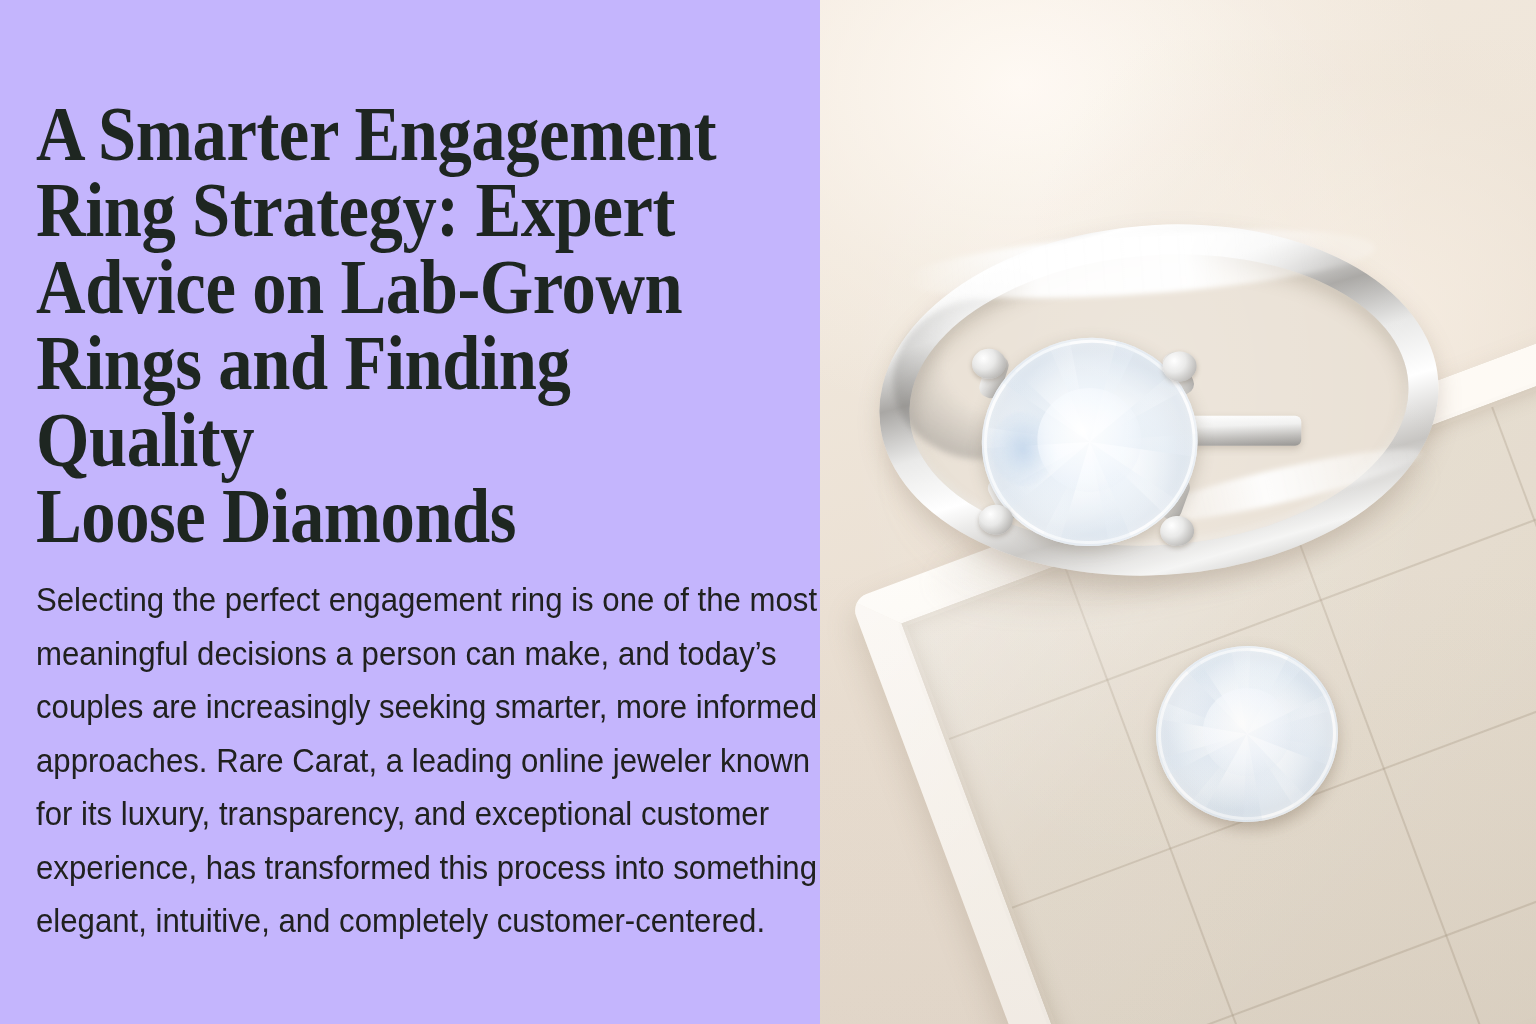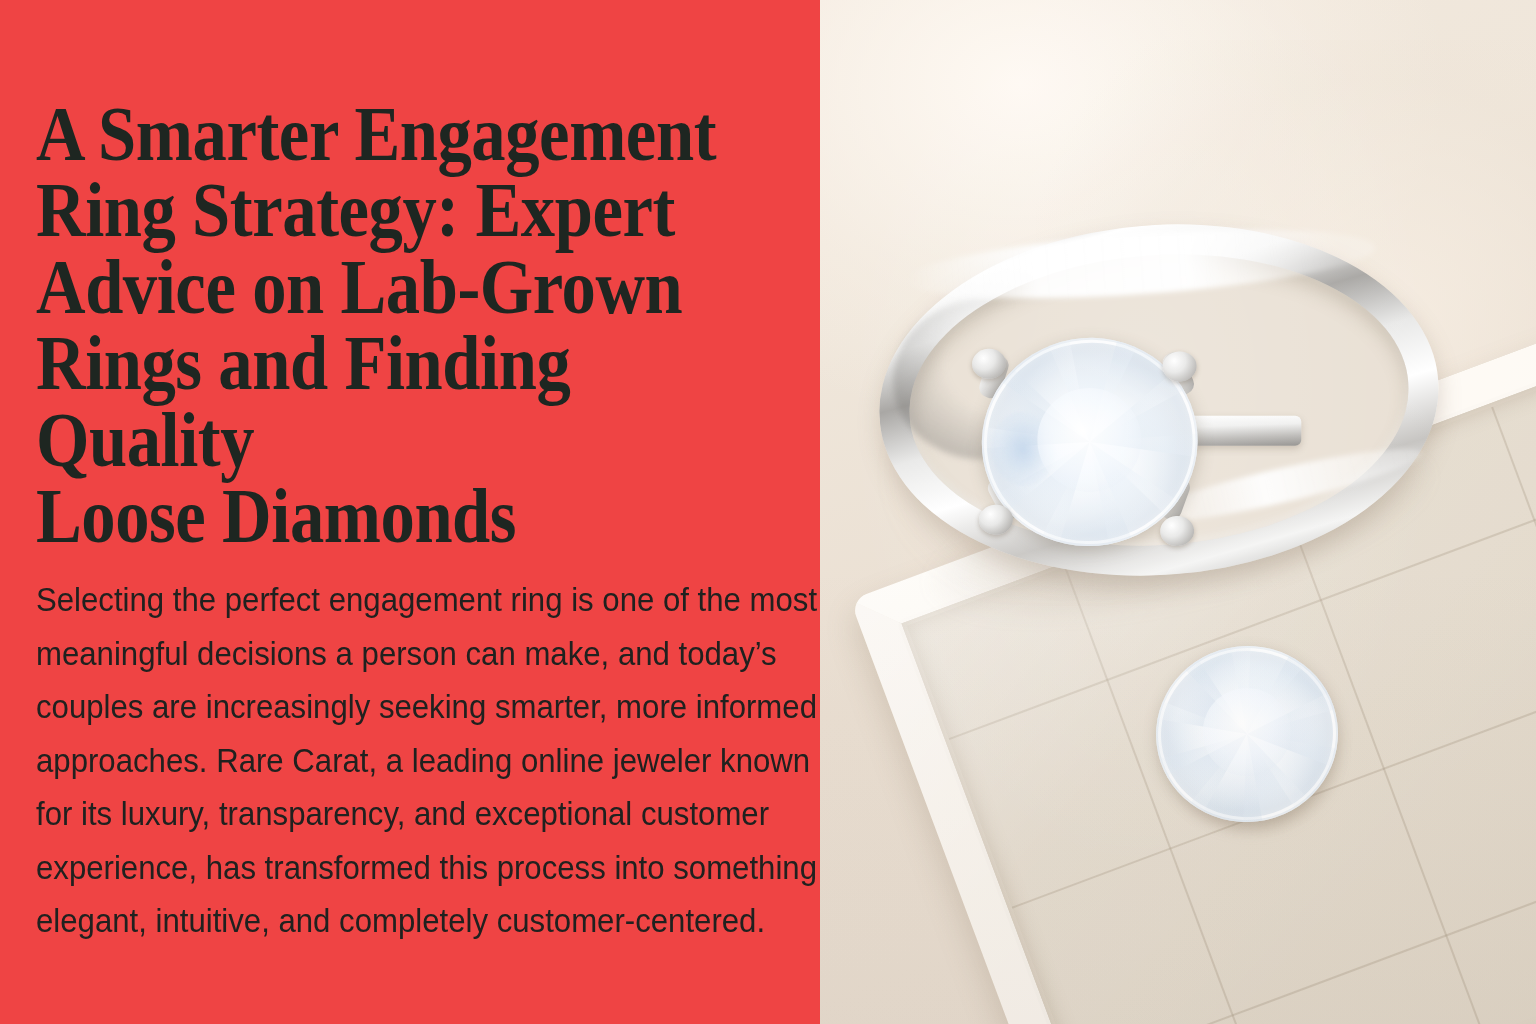--- a/index.html
+++ b/index.html
@@ -11,21 +11,21 @@
     height: 1024px;
     overflow: hidden;
     background: #f4ece1;
     font-family: "Liberation Sans", sans-serif;
   }
 
   #stage {
     position: relative;
     width: 1536px;
     height: 1024px;
-    background: #ef4444;
+    background: #c4b5fd;
     overflow: hidden;
   }
 
   
   .photo {
     position: absolute;
     left: 820px;
     top: 0;
     width: 716px;
     height: 1024px;

